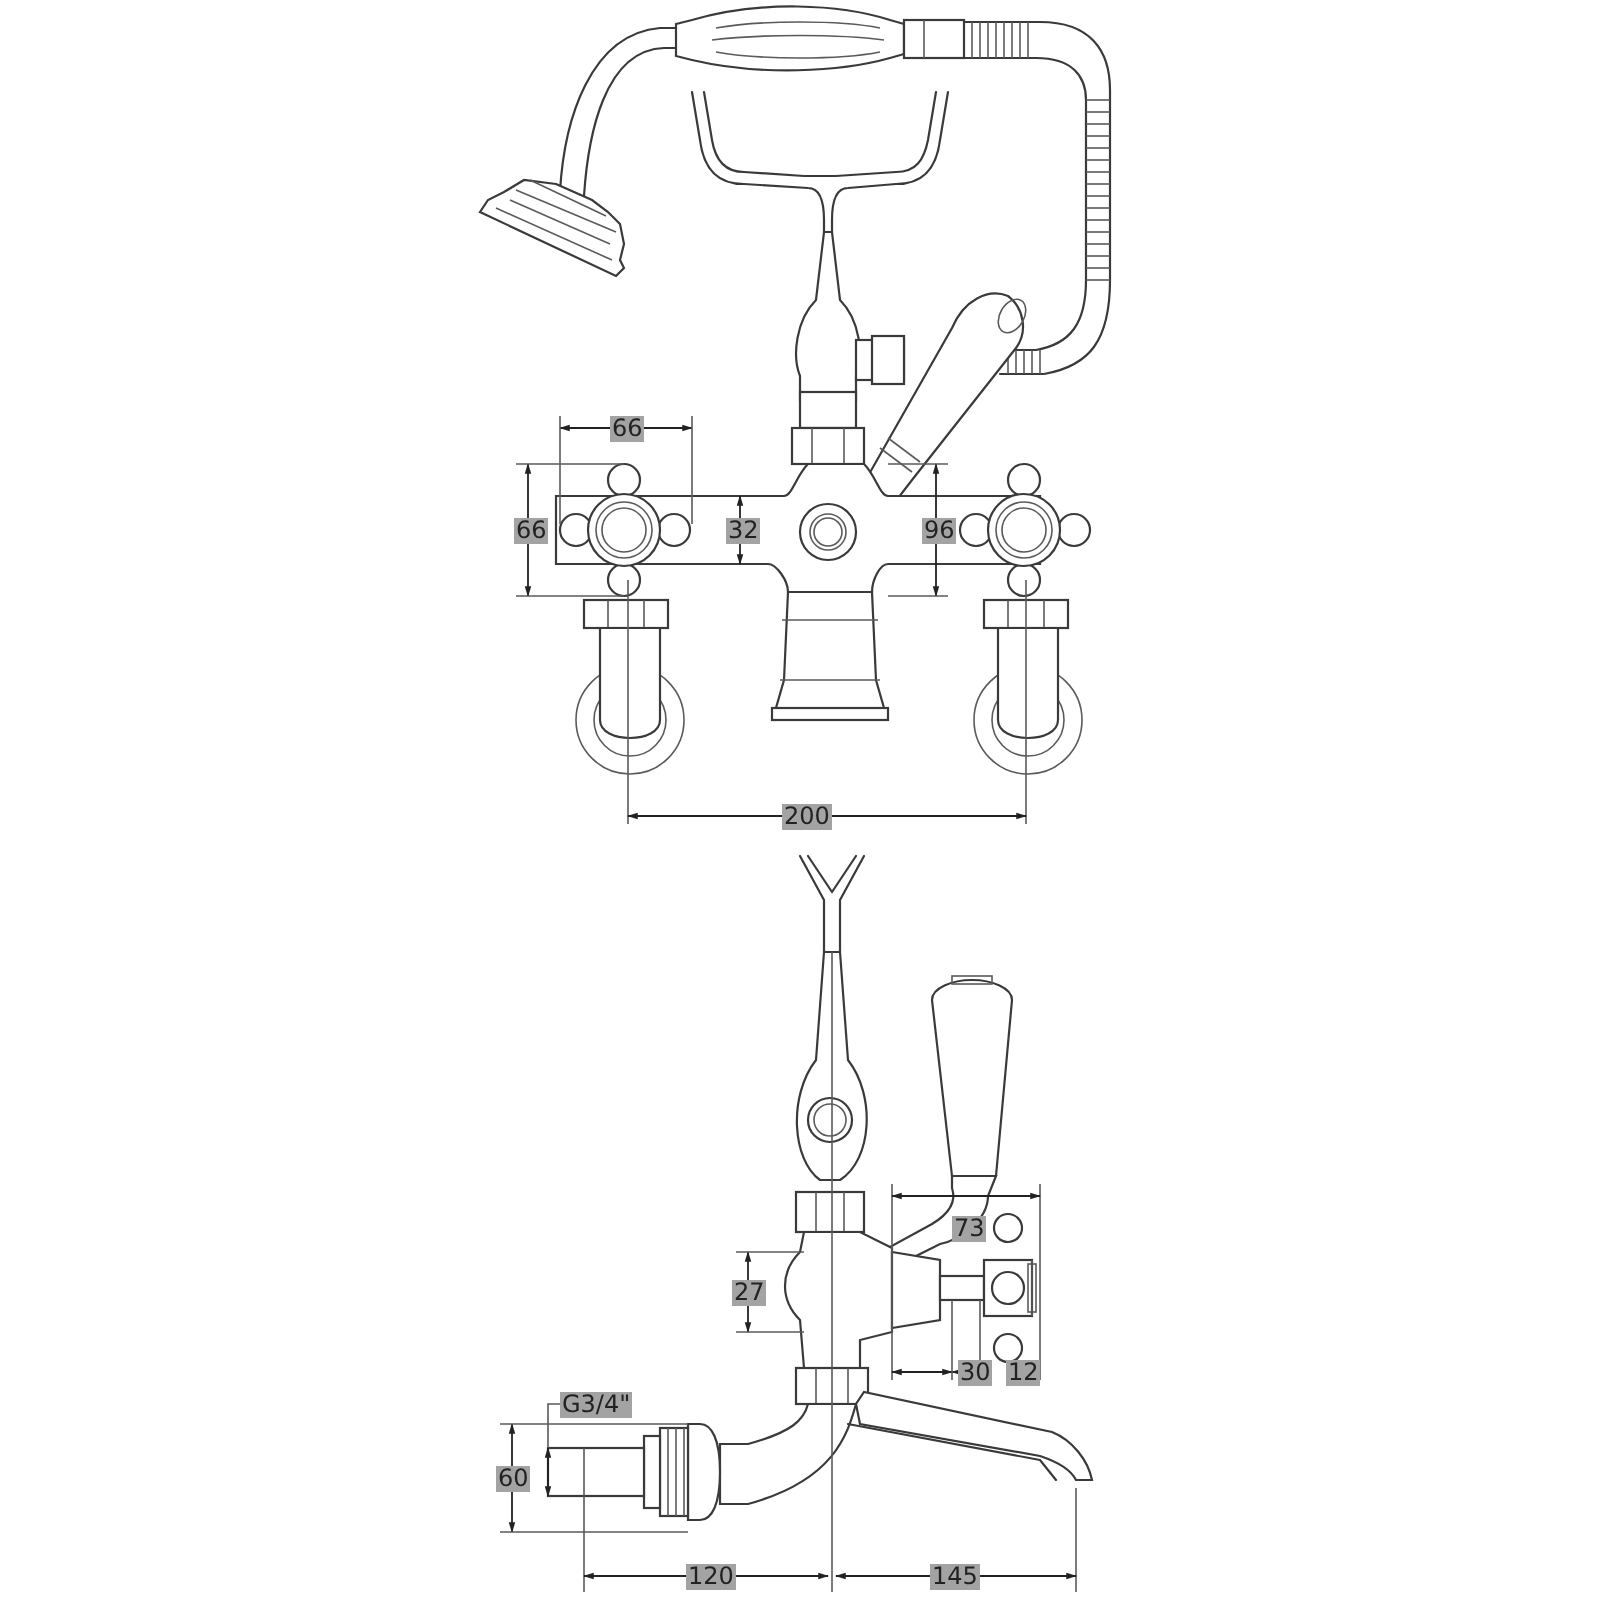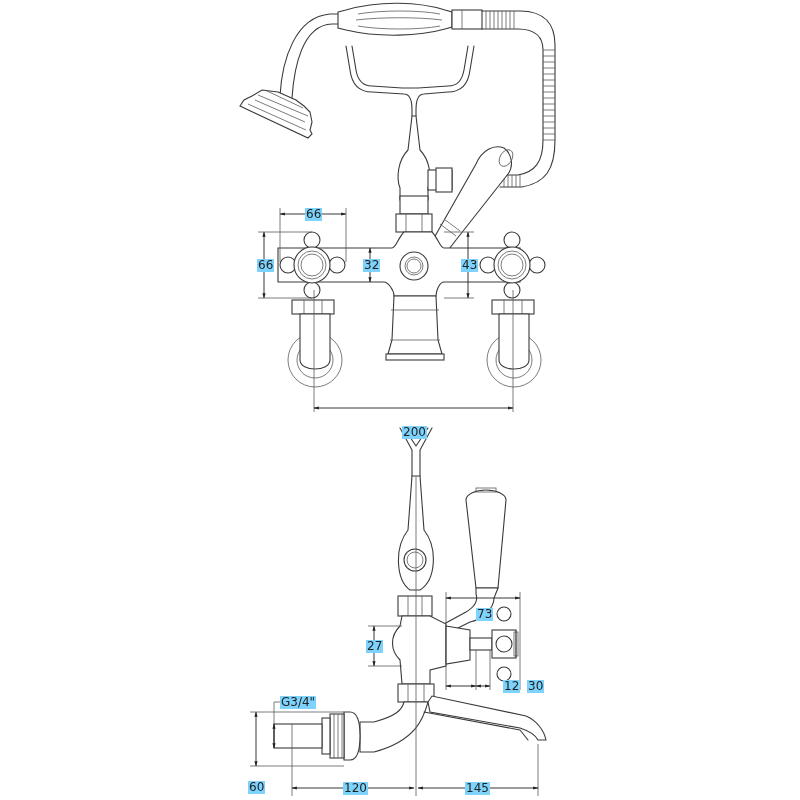--- a/index.html
+++ b/index.html
@@ -3,21 +3,21 @@
 <meta charset="utf-8">
 <style>
   html, body { margin:0; padding:0; background:#ffffff; }
   body { width:800px; height:800px; position:relative; overflow:hidden; }
   svg { position:absolute; left:0; top:0; }
   .ln { fill:none; stroke:#3a3a3a; stroke-width:1.1; stroke-linejoin:round; stroke-linecap:round; }
   .thin { fill:none; stroke:#5a5a5a; stroke-width:0.8; }
   .fill { fill:#ffffff; stroke:#3a3a3a; stroke-width:1.1; }
   .dim { fill:none; stroke:#222; stroke-width:0.9; }
   .arrow { fill:#222; }
-  .lbl { position:absolute; font-family:"DejaVu Sans", sans-serif; font-size:12px; color:#222; background:#7dd3fc; padding:0 1px; line-height:13px; }
+  .lbl { position:absolute; font-family:"DejaVu Sans", sans-serif; font-size:12px; color:#222; background:#a3a3a3; padding:0 1px; line-height:13px; }
 </style>
 </head>
 <body>
 
 <svg width="800" height="800" viewBox="0 0 800 800">
   <defs>
     <marker id="ar" viewBox="0 0 10 10" refX="9" refY="5" markerWidth="6" markerHeight="6" orient="auto-start-reverse">
       <path d="M0,2 L10,5 L0,8 z" class="arrow"></path>
     </marker>
   </defs>
@@ -227,23 +227,23 @@
       <line class="thin" x1="538" y1="744" x2="538" y2="796"></line>
       <line class="dim" x1="292" y1="788" x2="414" y2="788" marker-start="url(#ar)" marker-end="url(#ar)"></line>
       <line class="dim" x1="418" y1="788" x2="538" y2="788" marker-start="url(#ar)" marker-end="url(#ar)"></line>
     </g>
   </g>
 </svg>
 
 <span class="lbl" style="left:305px;top:208px;">66</span>
 <span class="lbl" style="left:257px;top:259px;">66</span>
 <span class="lbl" style="left:363px;top:259px;">32</span>
-<span class="lbl" style="left:461px;top:259px;">43</span>
-<span class="lbl" style="left:402px;top:402px;margin-top:24px;">200</span>
+<span class="lbl" style="left:461px;top:259px;">96</span>
+<span class="lbl" style="left:391px;top:402px;">200</span>
 
 <span class="lbl" style="left:476px;top:592px;margin-top:16px;">73</span>
 <span class="lbl" style="left:366px;top:640px;">27</span>
-<span class="lbl" style="left:479px;top:680px;margin-left:48px;">30</span>
+<span class="lbl" style="left:479px;top:680px;">30</span>
 <span class="lbl" style="left:492px;top:680px;margin-left:11px;">12</span>
 <span class="lbl" style="left:280px;top:696px;">G3/4"</span>
-<span class="lbl" style="left:248px;top:733px;margin-top:48px;">60</span>
+<span class="lbl" style="left:248px;top:733px;">60</span>
 <span class="lbl" style="left:343px;top:782px;">120</span>
 <span class="lbl" style="left:465px;top:782px;">145</span>
 
 </body></html>

